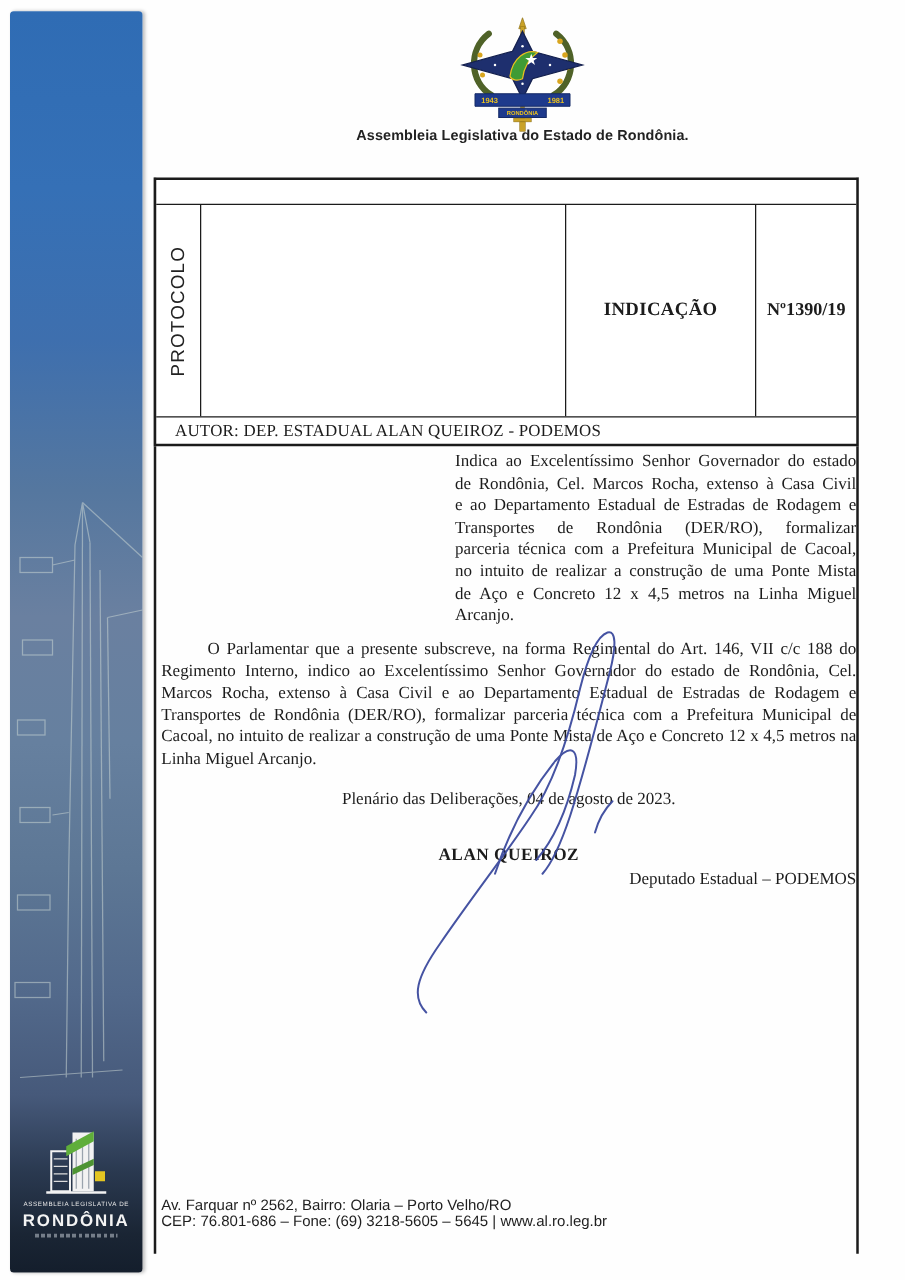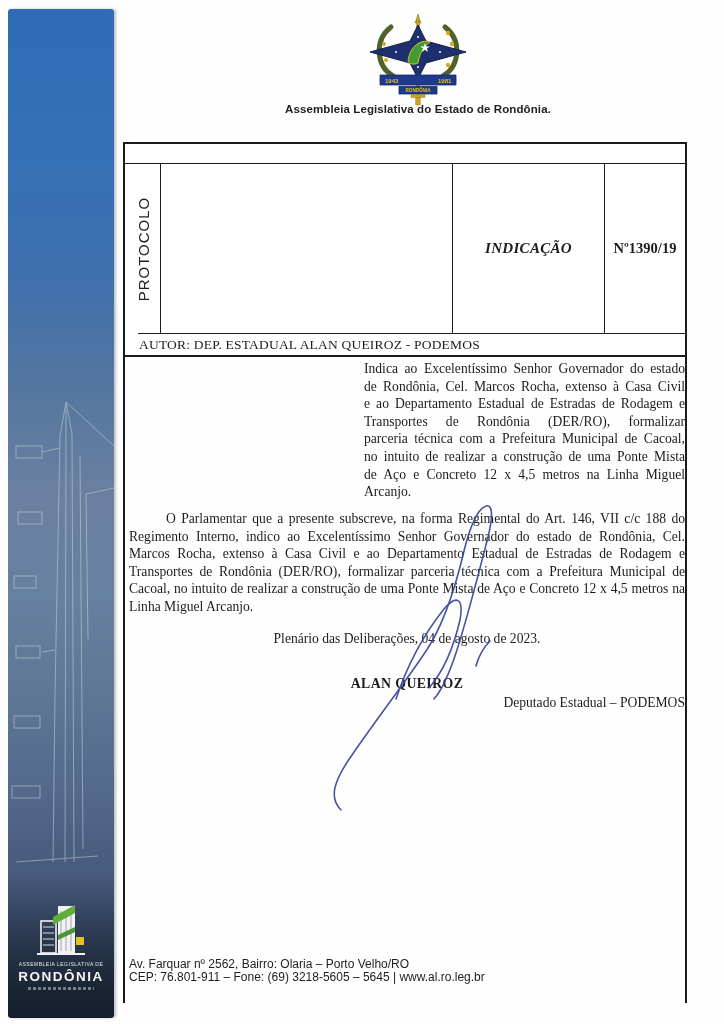--- a/index.html
+++ b/index.html
@@ -62,30 +62,30 @@
   .cell-protocolo .rot {
     position:absolute; left:50%; top:50%;
     transform:translate(-50%,-50%) rotate(-90deg);
     font-family:"Liberation Sans", sans-serif; font-size:15px; letter-spacing:1px;
     color:#222; white-space:nowrap;
   }
   .cell-empty { flex:1; border-right:1.5px solid #1b1b1b; }
   .cell-indicacao {
     width:152px; border-right:1.5px solid #1b1b1b;
     display:flex; align-items:center; justify-content:center;
-    font-weight:bold; font-size:15px; letter-spacing:.3px;font-style:italic;
+    font-weight:bold; font-size:15px; letter-spacing:.3px;
   }
   .cell-numero {
     width:80px; display:flex; align-items:center; justify-content:center;
     font-weight:bold; font-size:14.5px;
   }
   .ptable .row-autor {
     height:22px; border-top:1.5px solid #1b1b1b;
-    display:flex; align-items:center; padding-left:1px;
-    font-size:13.5px; letter-spacing:.2px;margin-left:13px;
+    display:flex; align-items:center; padding-left:15px;
+    font-size:13.5px; letter-spacing:.2px;
   }
 
   
   .para-summary {
     position:absolute; left:364px; top:360px; width:321px;
     font-size:13.6px; line-height:17.6px; text-align:justify;
     word-spacing:2.5px;
   }
   .para-main {
     position:absolute; left:129px; top:510px; width:556px;
@@ -217,14 +217,14 @@
 <div class="signer-title">Deputado Estadual – PODEMOS</div>
 
 <svg class="signature-svg" viewBox="300 480 220 340" fill="none" stroke="#3c4a9e" stroke-width="1.6" stroke-linecap="round" opacity=".95">
   <path d="M341,810 C329,798 333,782 352,755 C378,717 404,684 424,654 C444,626 456,585 464,551 C470,527 477,509 486,506 C493,504 493,517 488,537 C479,572 468,616 456,653 C449,674 442,690 434,699"></path>
   <path d="M396,699 C407,666 424,634 444,609 C456,595 464,597 460,620 C453,650 442,673 429,688"></path>
   <path d="M476,666 C479,655 484,647 490,641"></path>
 </svg>
 
 <div class="footer">
   <div>Av. Farquar nº 2562, Bairro: Olaria – Porto Velho/RO</div>
-  <div>CEP: 76.801-911 – Fone: (69) 3218-5605 – 5645 | www.al.ro.leg.br</div>
+  <div>CEP: 76.801-686 – Fone: (69) 3218-5605 – 5645 | www.al.ro.leg.br</div>
 </div>
 
 </body></html>

